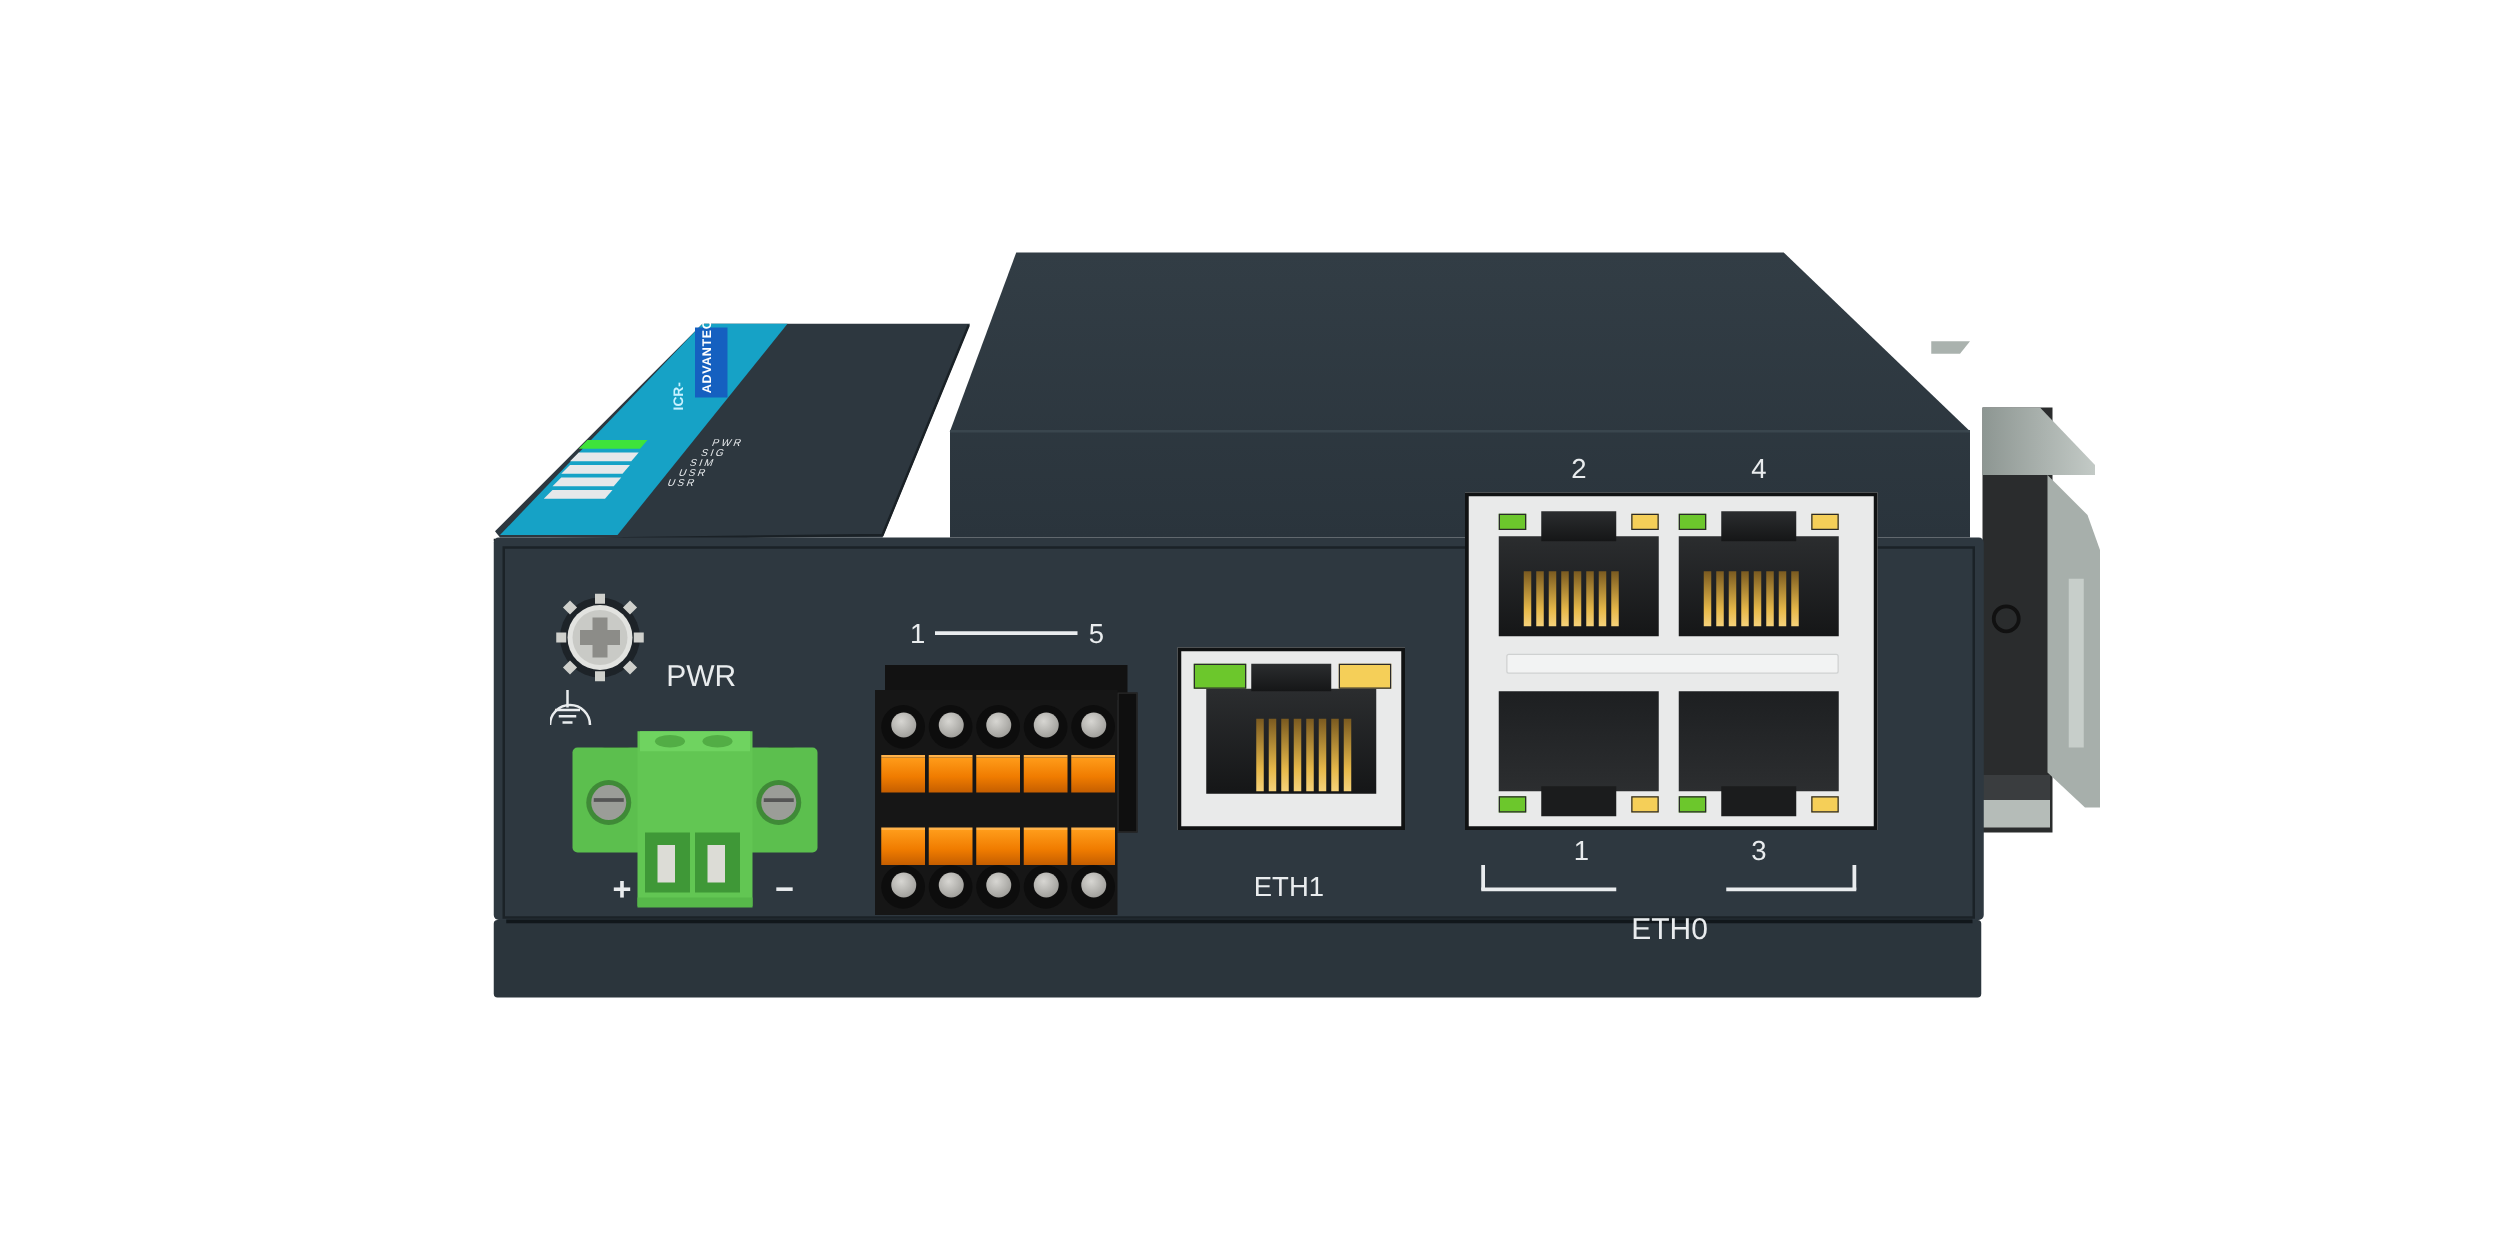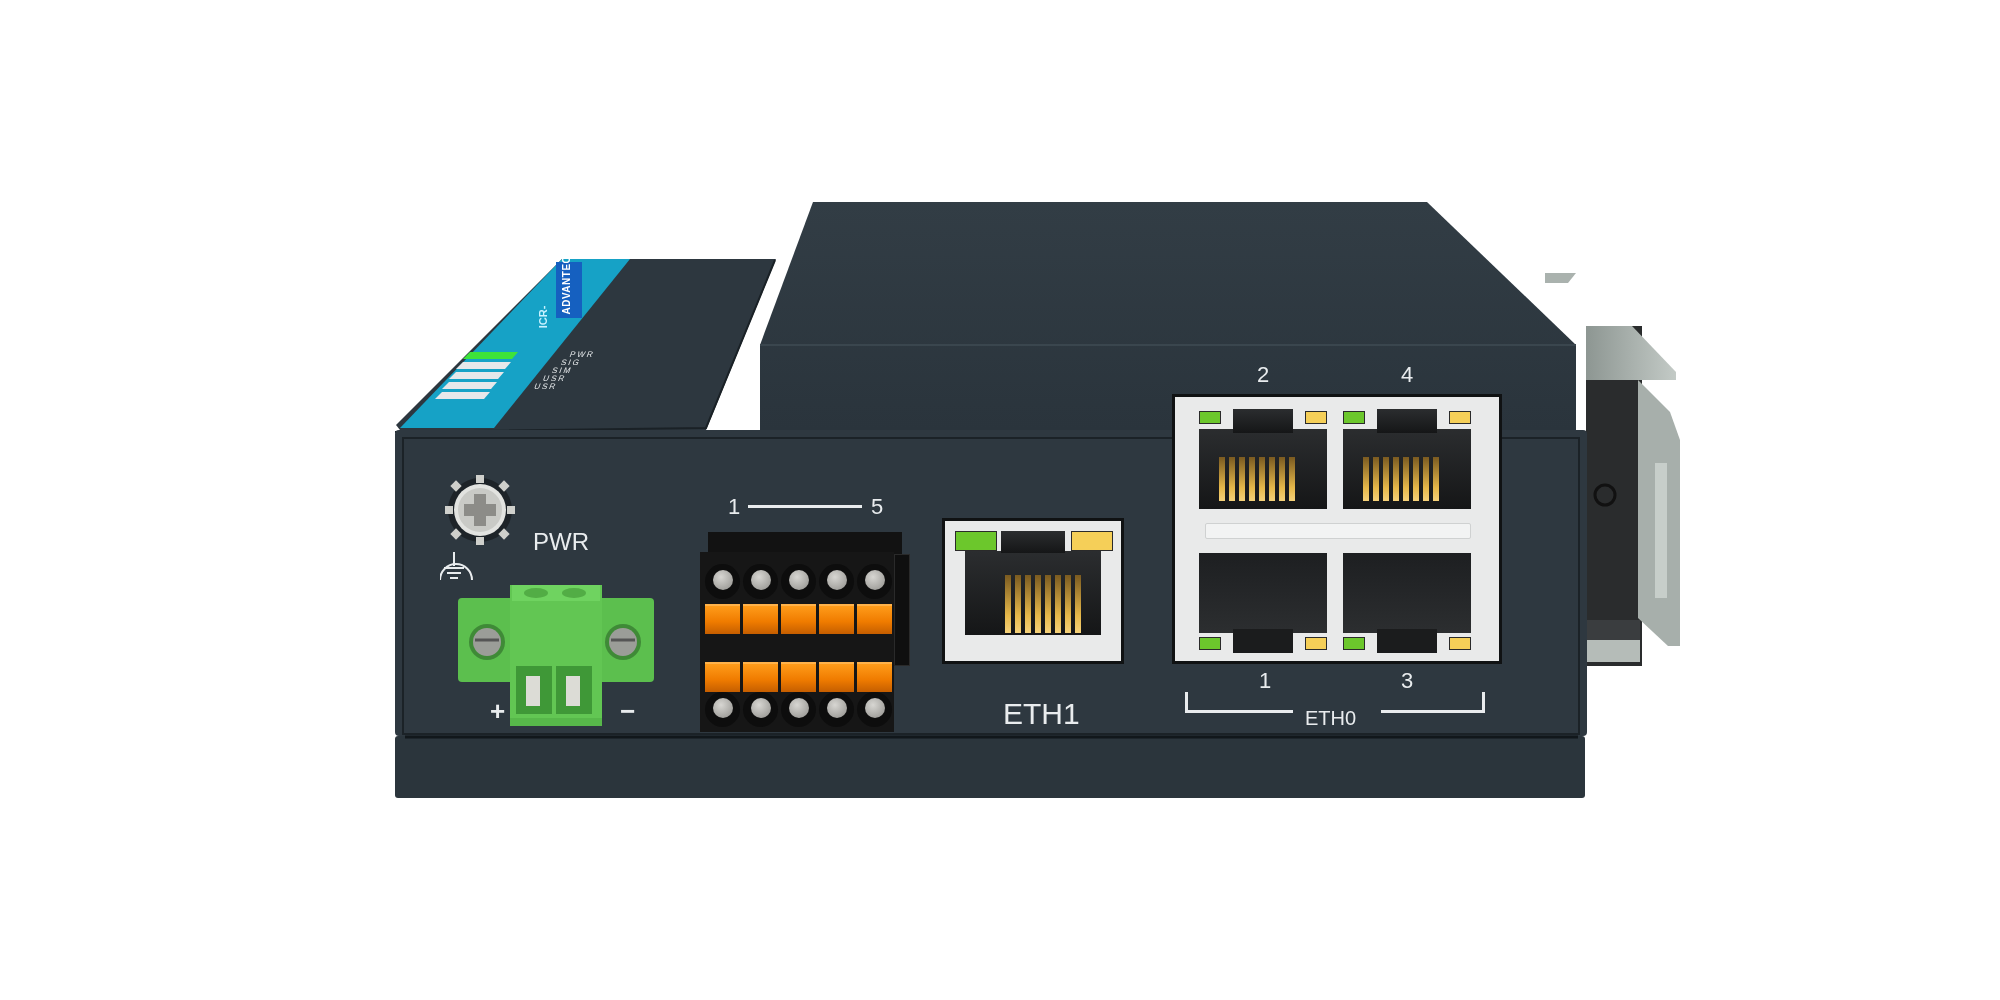--- a/index.html
+++ b/index.html
@@ -188,21 +188,21 @@
       <div class="pin" style="height:58px"></div>
         <div class="pin" style="height:58px"></div>
         <div class="pin" style="height:58px"></div>
         <div class="pin" style="height:58px"></div>
     </div>
   </div>
   <div class="rj-port" style="left:56px;top:10px;width:64px;height:22px;"></div>
   <div class="led" style="left:10px;top:10px;width:42px;height:20px;background:#6cc72c;"></div>
   <div class="led" style="left:126px;top:10px;width:42px;height:20px;background:#f5cf58;"></div>
 </div>
-<div class="abs txt" style="left:1003px;top:699px;font-size:30px;">ETH1</div>
+<div class="abs txt" style="left:1003px;top:699px;font-size:22px;">ETH1</div>
 
 <div class="abs txt" style="left:1257px;top:364px;font-size:22px;">2</div>
 <div class="abs txt" style="left:1401px;top:364px;font-size:22px;">4</div>
 <div class="abs rj-frame" style="left:1172px;top:394px;width:330px;height:270px;">
 
   <div>
     <div class="rj-port" style="left:24px;top:32px;width:128px;height:80px;">
       <div class="pins" style="left:20px;top:28px;">
         <div class="pin" style="height:44px"></div>
           <div class="pin" style="height:44px"></div>
@@ -255,13 +255,13 @@
 </div>
 <div class="abs txt" style="left:1259px;top:670px;font-size:22px;">1</div>
 <div class="abs txt" style="left:1401px;top:670px;font-size:22px;">3</div>
 
 <div class="abs" style="left:1185px;top:692px;width:300px;height:22px;">
   <div class="abs" style="left:0;top:0;width:3px;height:20px;background:#e9ecee;"></div>
   <div class="abs" style="left:0;top:18px;width:108px;height:3px;background:#e9ecee;"></div>
   <div class="abs" style="left:196px;top:18px;width:104px;height:3px;background:#e9ecee;"></div>
   <div class="abs" style="left:297px;top:0;width:3px;height:20px;background:#e9ecee;"></div>
 </div>
-<div class="abs txt" style="left:1305px;top:708px;font-size:20px;">ETH0</div>
+<div class="abs txt" style="left:1305px;top:732px;font-size:24px;">ETH0</div>
 
 </body></html>

